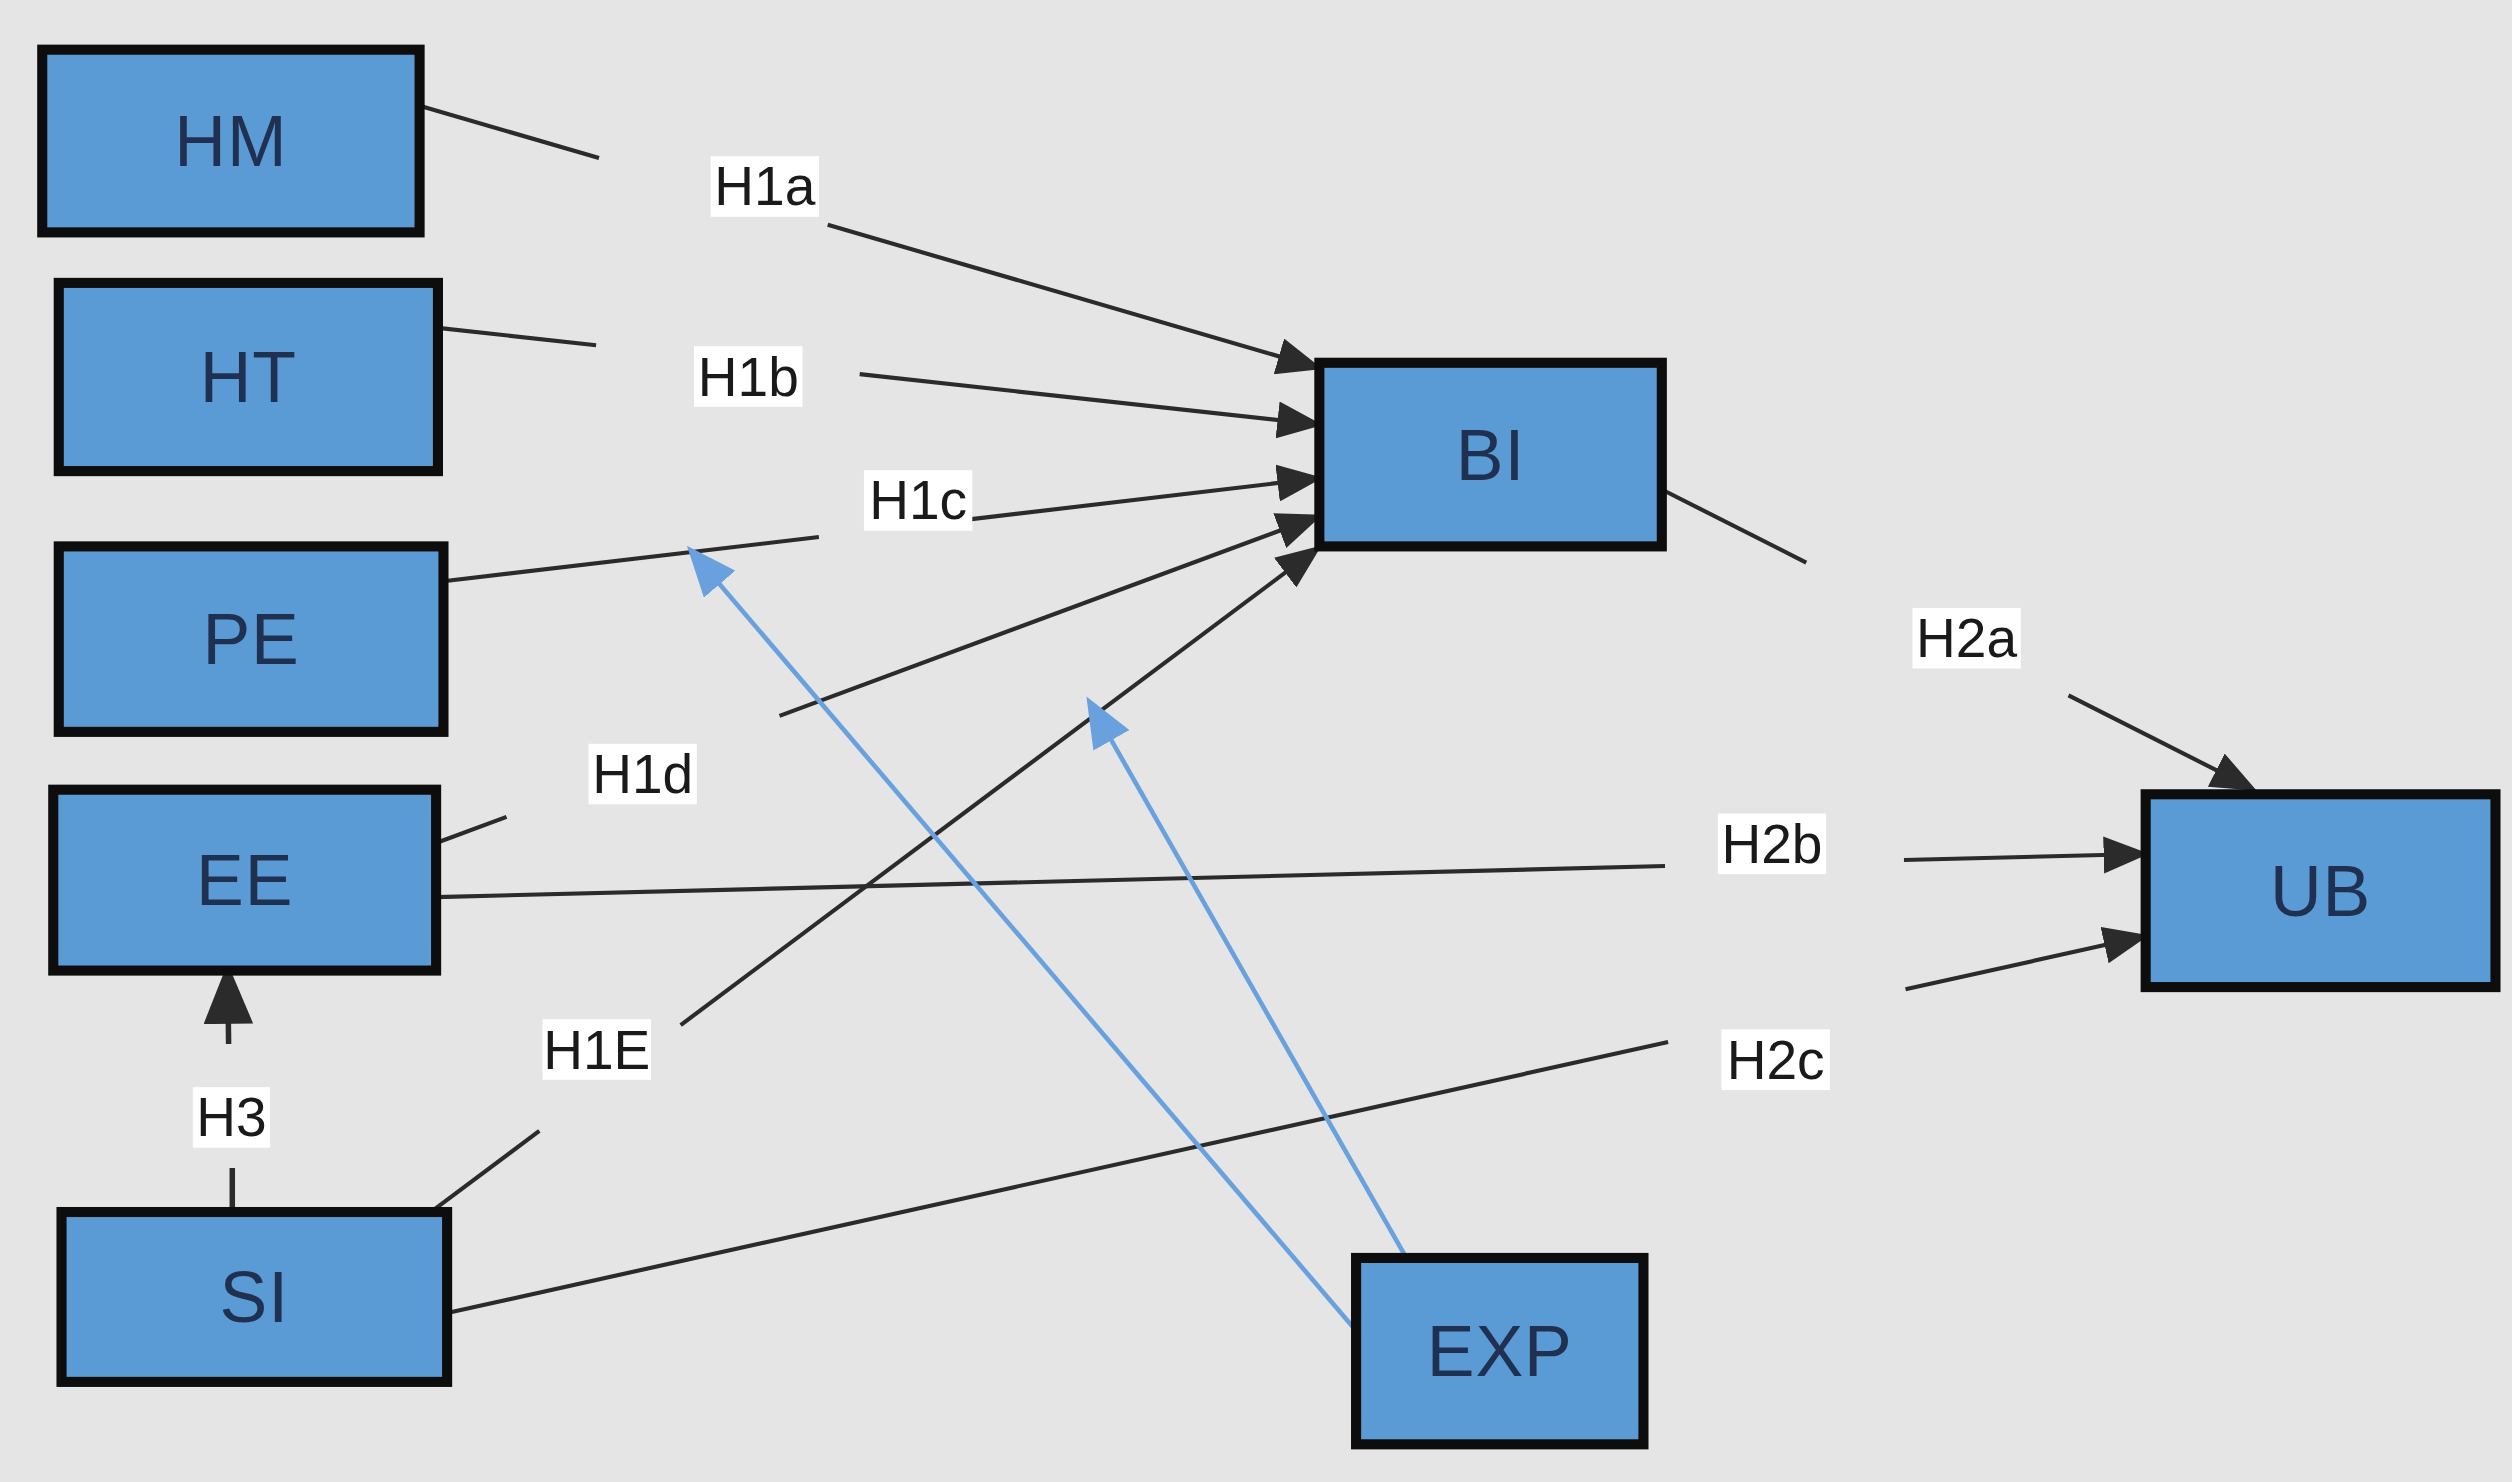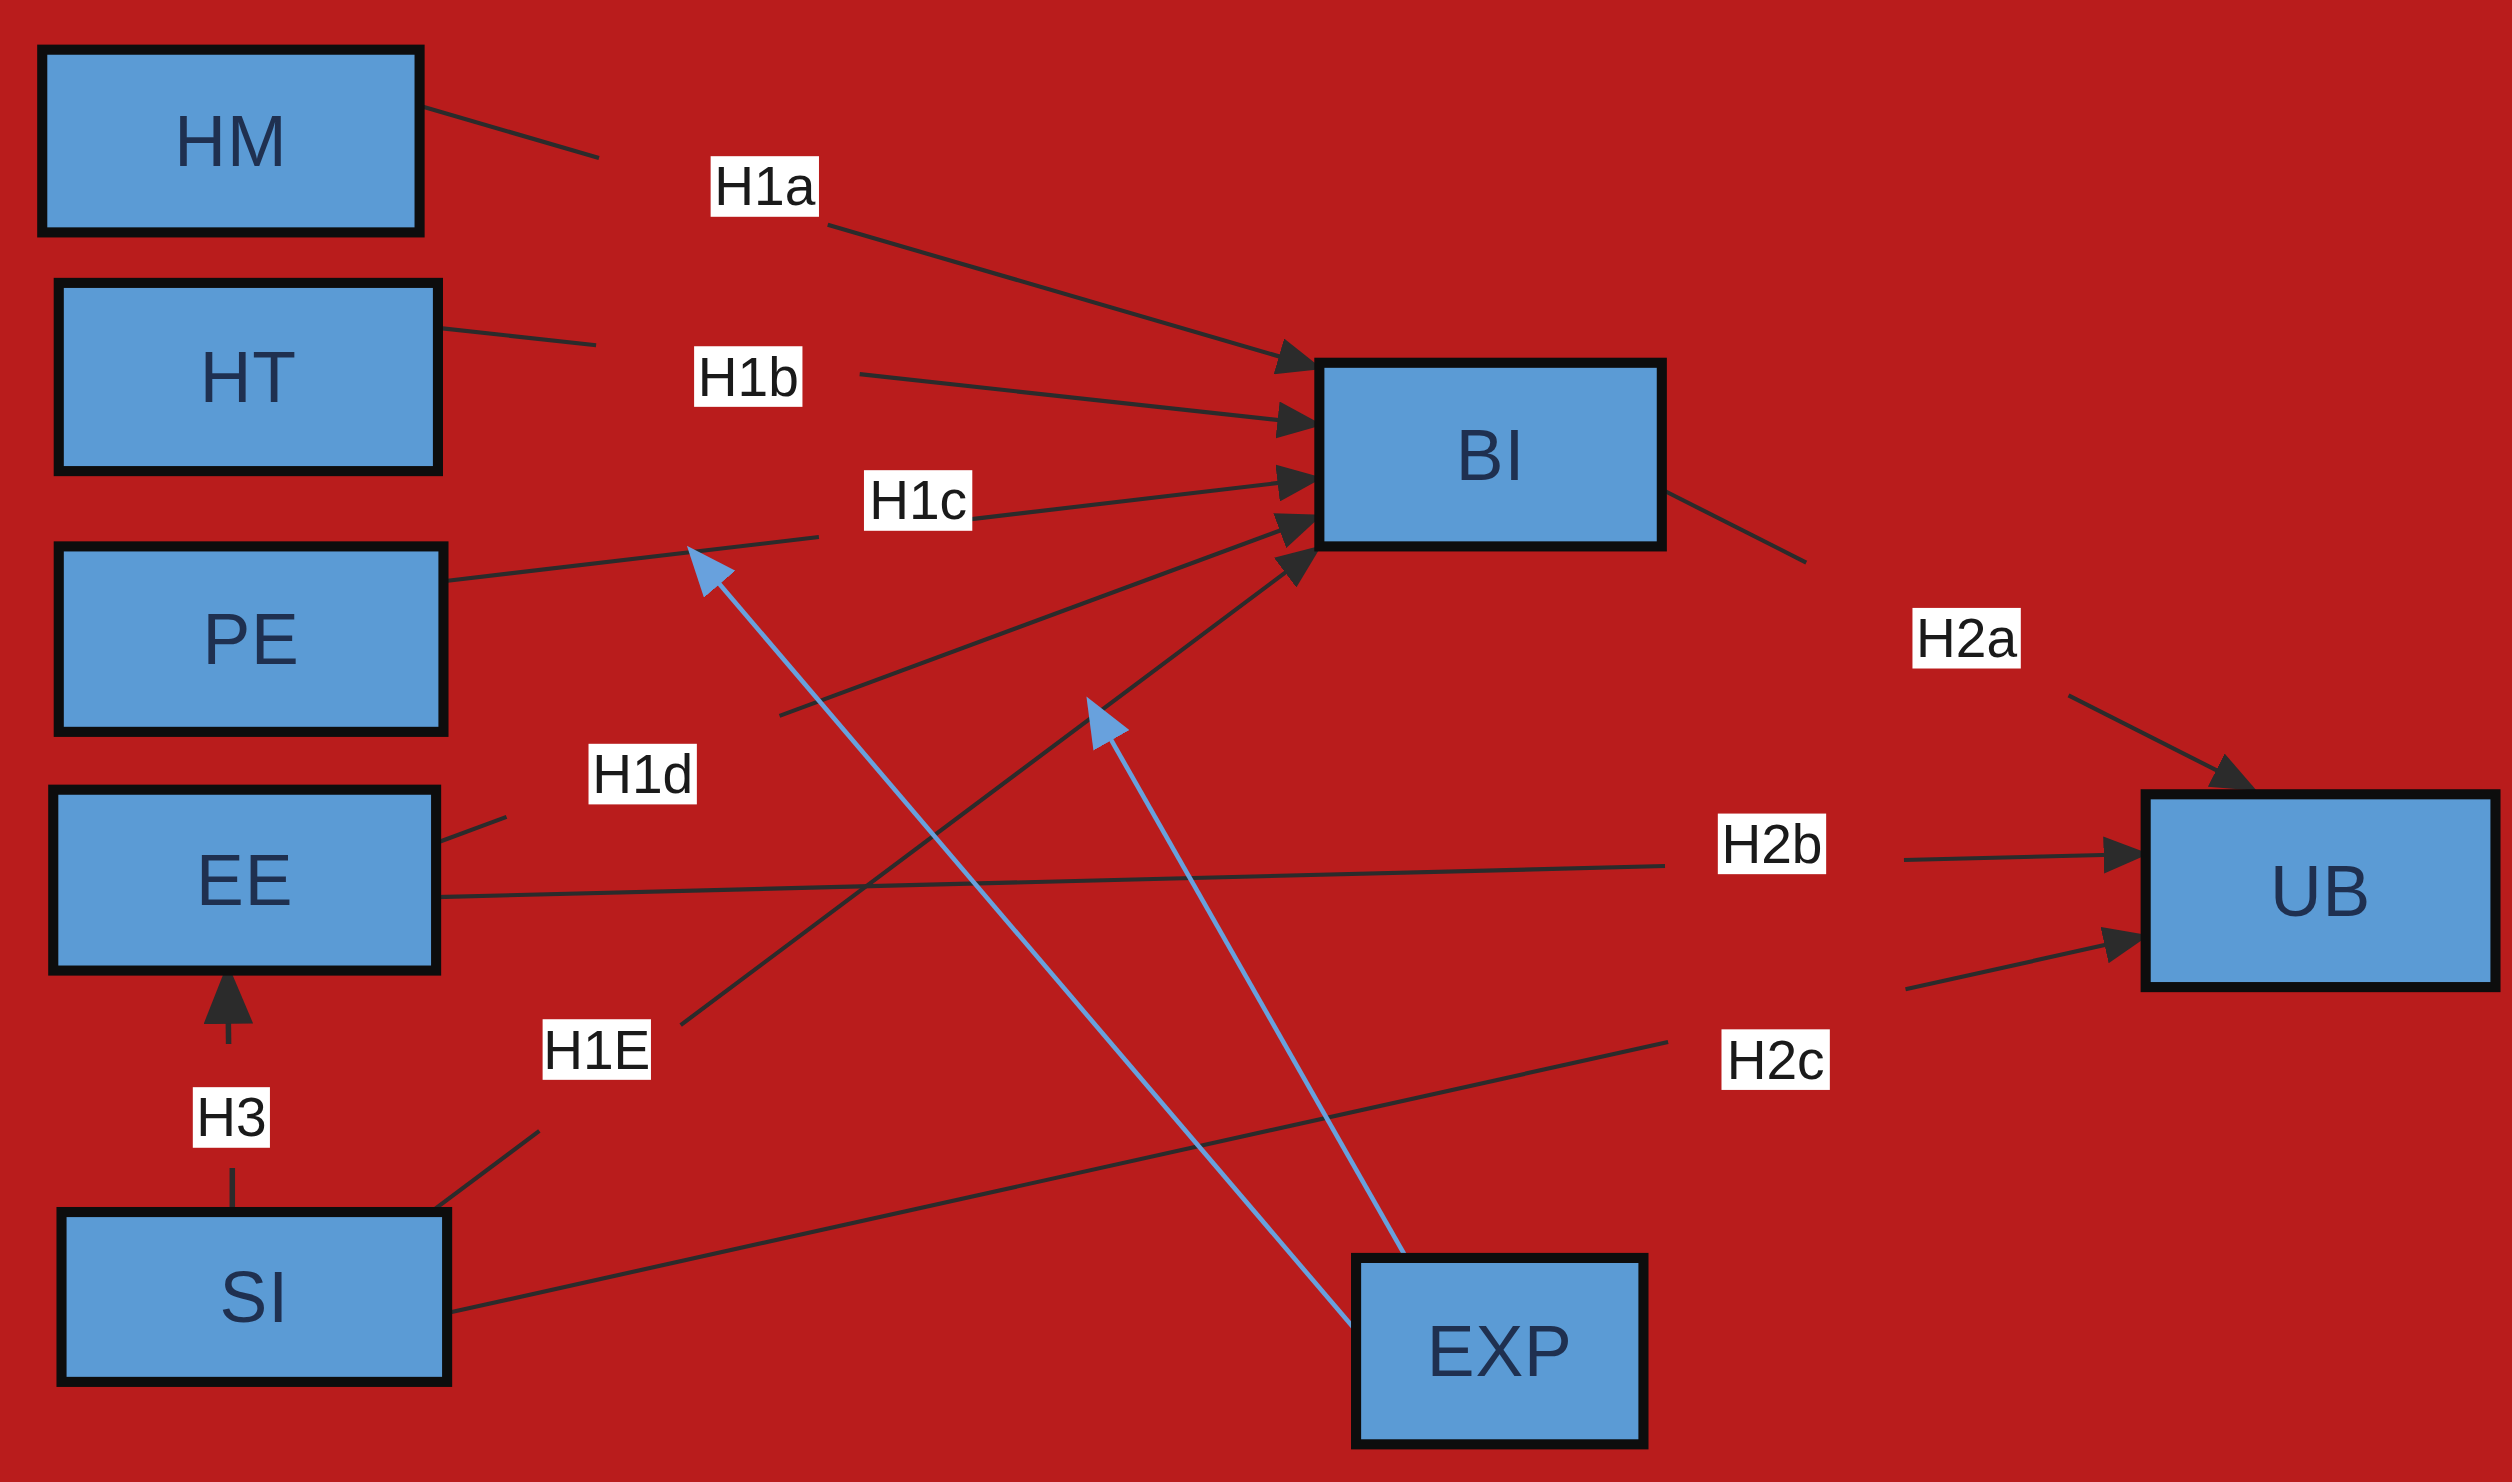--- a/index.html
+++ b/index.html
@@ -1,18 +1,18 @@
 <!DOCTYPE html>
 <html style="font-size:14.7px"><head>
 <meta charset="utf-8">
 <style>
   html,body{margin:0;padding:0;background:#ffffff;}
   body{width:2512px;height:1483px;overflow:hidden;
        font-family:"Liberation Sans", sans-serif;}
-  .stage{position:relative;width:2512px;height:1483px;background:#b91c1c;}
+  .stage{position:relative;width:2512px;height:1483px;background:#e5e5e5;}
   svg{display:block;}
   .node-rect{stroke-linejoin:miter;}
   text{font-family:"Liberation Sans", sans-serif;}
   .node-label{font-size:78px;letter-spacing:1px;}
   .edge-label{font-size:60px;fill:#1a1a1a;}
 </style>
 </head>
 <body>
 
 <div class="stage">

